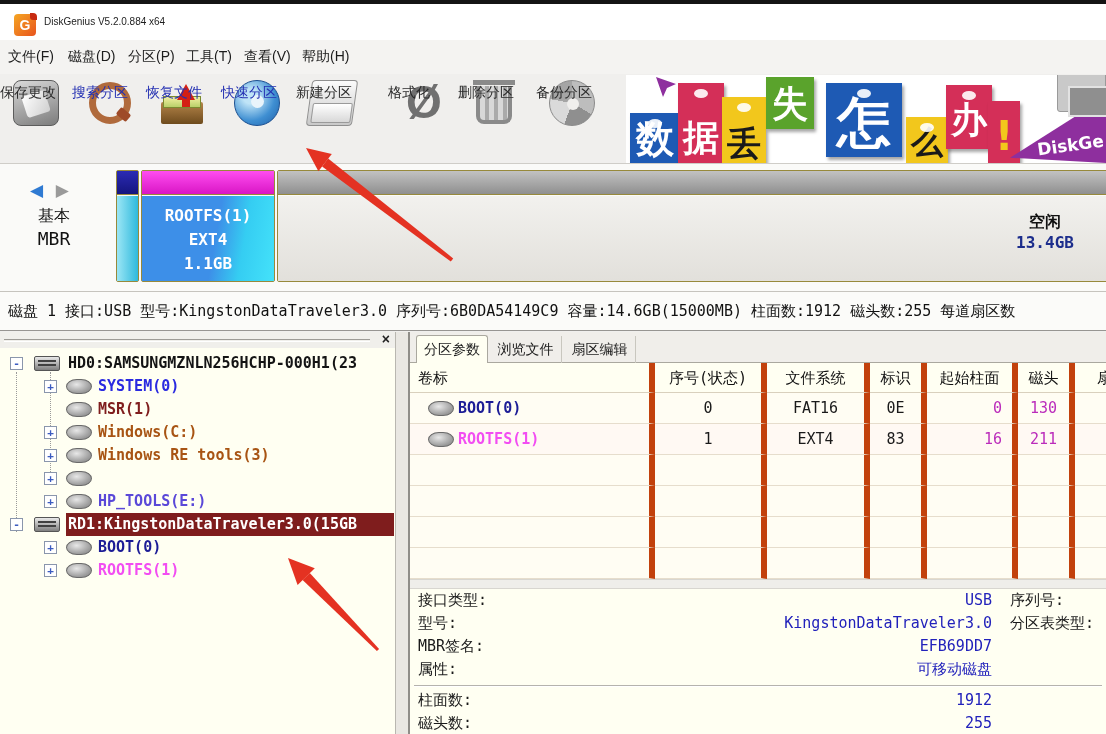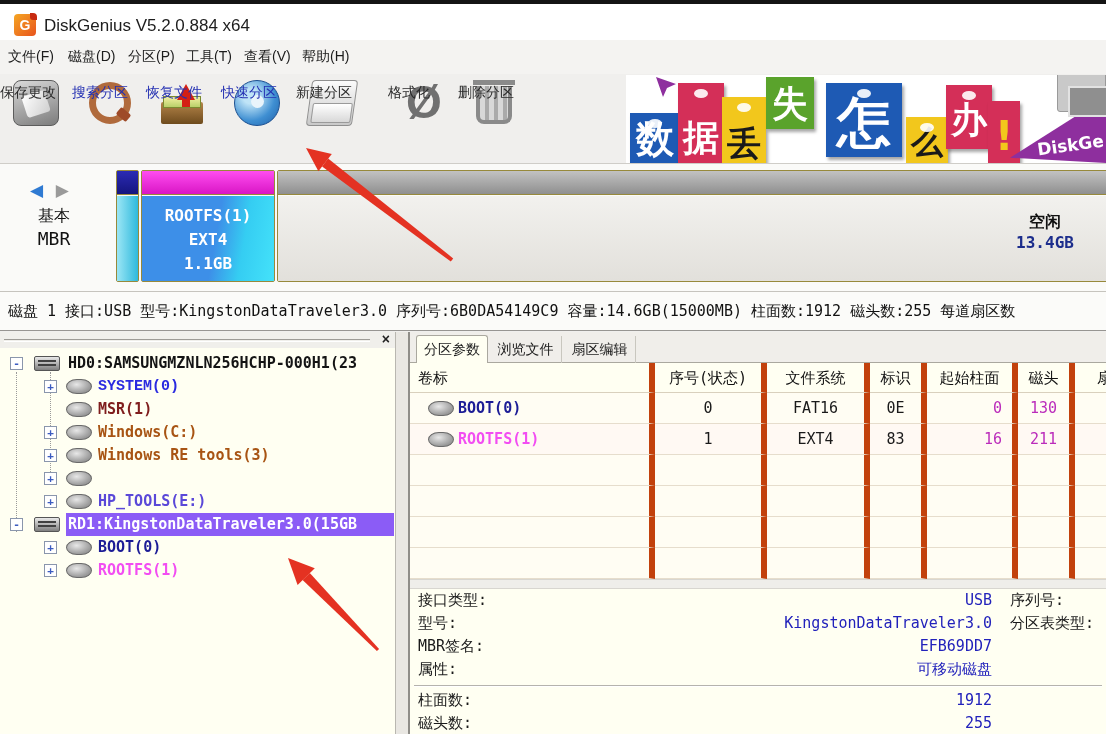--- a/index.html
+++ b/index.html
@@ -8,21 +8,21 @@
   #stage { position:relative; width:1106px; height:734px; background:#f0efed; }
 
   
   .topstrip { position:absolute; left:0; top:0; width:1106px; height:4px; background:#141414; }
   .titlebar { position:absolute; left:0; top:4px; width:1106px; height:36px; background:#ffffff; }
   .appicon { position:absolute; left:14px; top:10px; width:22px; height:22px; border-radius:4px;
     background:linear-gradient(135deg,#f5a623,#e8541e); color:#fff; font-weight:bold; font-size:14px;
     text-align:center; line-height:22px; }
   .appicon::after{ content:""; position:absolute; right:-1px; top:-1px; width:7px; height:7px;
     background:#c72a10; border-radius:0 4px 0 3px; }
-  .apptitle { position:absolute; left:44px; top:12px; font-size:17px; color:#1d1d1d; }
+  .apptitle { position:absolute; left:44px; top:12px; font-size:10px; color:#1d1d1d; }
 
   
   .menubar { position:absolute; left:0; top:40px; width:1106px; height:34px; background:#f4f3f1; }
   .menu-item { position:absolute; top:8px; font-size:14px; color:#1c1c1c; cursor:default; }
 
   
   .toolbar { position:absolute; left:0; top:74px; width:1106px; height:90px; background:#f0efed;
     border-bottom:1px solid #cfcdc8; }
   .tbtn { position:absolute; top:4px; width:72px; height:82px; text-align:center; }
   .tbtn .ticon { display:block; margin:2px auto 0; width:46px; height:46px; position:relative; }
@@ -134,23 +134,23 @@
     text-align:center; }
   .titem.lvl0 .expander{ left:10px; } .titem.lvl1 .expander{ left:44px; }
   .nodeicon { position:absolute; top:4px; width:26px; height:15px; }
   .titem.lvl0 .nodeicon{ left:34px; } .titem.lvl1 .nodeicon{ left:66px; }
   .diskicon { background:linear-gradient(180deg,#e8e8e8,#7f7f7f); border:1px solid #555; border-radius:2px; }
   .diskicon::after{ content:""; position:absolute; left:3px; top:3px; right:3px; height:2px; background:#404040; box-shadow:0 4px 0 #404040; }
   .particon { background:radial-gradient(ellipse at 40% 35%, #e8e8e8, #9a9a9a 70%); border:1px solid #6a6a6a;
     border-radius:50% / 60%; }
   .tlabel { position:absolute; top:0; } 
   .titem.lvl0 .tlabel{ left:68px; } .titem.lvl1 .tlabel{ left:98px; }
-  .c-black{ color:#141414; } .c-blue{ color:#2a2ae0;font-family:Liberation Mono, monospace; } .c-gray{ color:#7f1d1d; }
+  .c-black{ color:#141414; } .c-blue{ color:#2a2ae0; } .c-gray{ color:#7f1d1d; }
   .c-brown{ color:#a85413; } .c-violet{ color:#5a48d8; } .c-navy{ color:#1c1c96; } .c-magenta{ color:#f24df2; }
-  .titem.selected .tlabel{ left:66px; right:2px; background:#8b5cf6; color:#fff; padding-left:2px; }
+  .titem.selected .tlabel{ left:66px; right:2px; background:#7f1d1d; color:#fff; padding-left:2px; }
   .guide { position:absolute; border-left:1px dotted #9a9a9a; width:0; }
 
   .splitter { position:absolute; left:396px; top:1px; width:14px; height:403px; background:#e9e7e2;
     border-right:2px solid #8f8d88; }
 
   
   .rightpanel { position:absolute; left:410px; top:1px; width:696px; height:403px; background:#fffff2; }
   .tabbar { position:absolute; left:0; top:0; width:696px; height:31px; background:#f0eeea;
     border-bottom:1px solid #aaa89f; }
   .tab { position:absolute; top:4px; height:27px; width:72px; text-align:center; font-size:14px;
@@ -240,20 +240,24 @@
       <span class="tlabel">新建分区</span>
     </div>
     <div class="tbtn" style="left:388px">
       <span class="ticon ic-format">Ø</span>
       <span class="tlabel">格式化</span>
     </div>
     <div class="tbtn" style="left:458px">
       <span class="ticon ic-trash"></span>
       <span class="tlabel">删除分区</span>
     </div>
+    <div class="tbtn" style="left:536px">
+      <span class="ticon ic-backup"></span>
+      <span class="tlabel">备份分区</span>
+    </div>
   </div>
 
   <div class="banner">
     <span class="pen"></span>
     <span class="tile t-blue" style="left:4px;  top:38px; width:50px; height:50px; font-size:38px; line-height:52px;"><i class="hole"></i><span>数</span></span>
     <span class="tile t-red" style="left:52px; top:8px;  width:46px; height:80px; font-size:36px; line-height:110px;"><i class="hole"></i><span>据</span></span>
     <span class="tile t-yellow" style="left:96px; top:22px; width:44px; height:66px; font-size:34px; line-height:92px;"><i class="hole"></i><span>丢</span></span>
     <span class="tile t-green" style="left:140px;top:2px;  width:48px; height:52px; font-size:36px; line-height:54px;"><span>失</span></span>
     <span class="tile t-blue" style="left:200px;top:8px;  width:76px; height:74px; font-size:54px; line-height:80px;"><i class="hole"></i><span>怎</span></span>
     <span class="tile t-yellow" style="left:280px;top:42px; width:42px; height:46px; font-size:32px; line-height:50px;"><i class="hole"></i><span>么</span></span>

